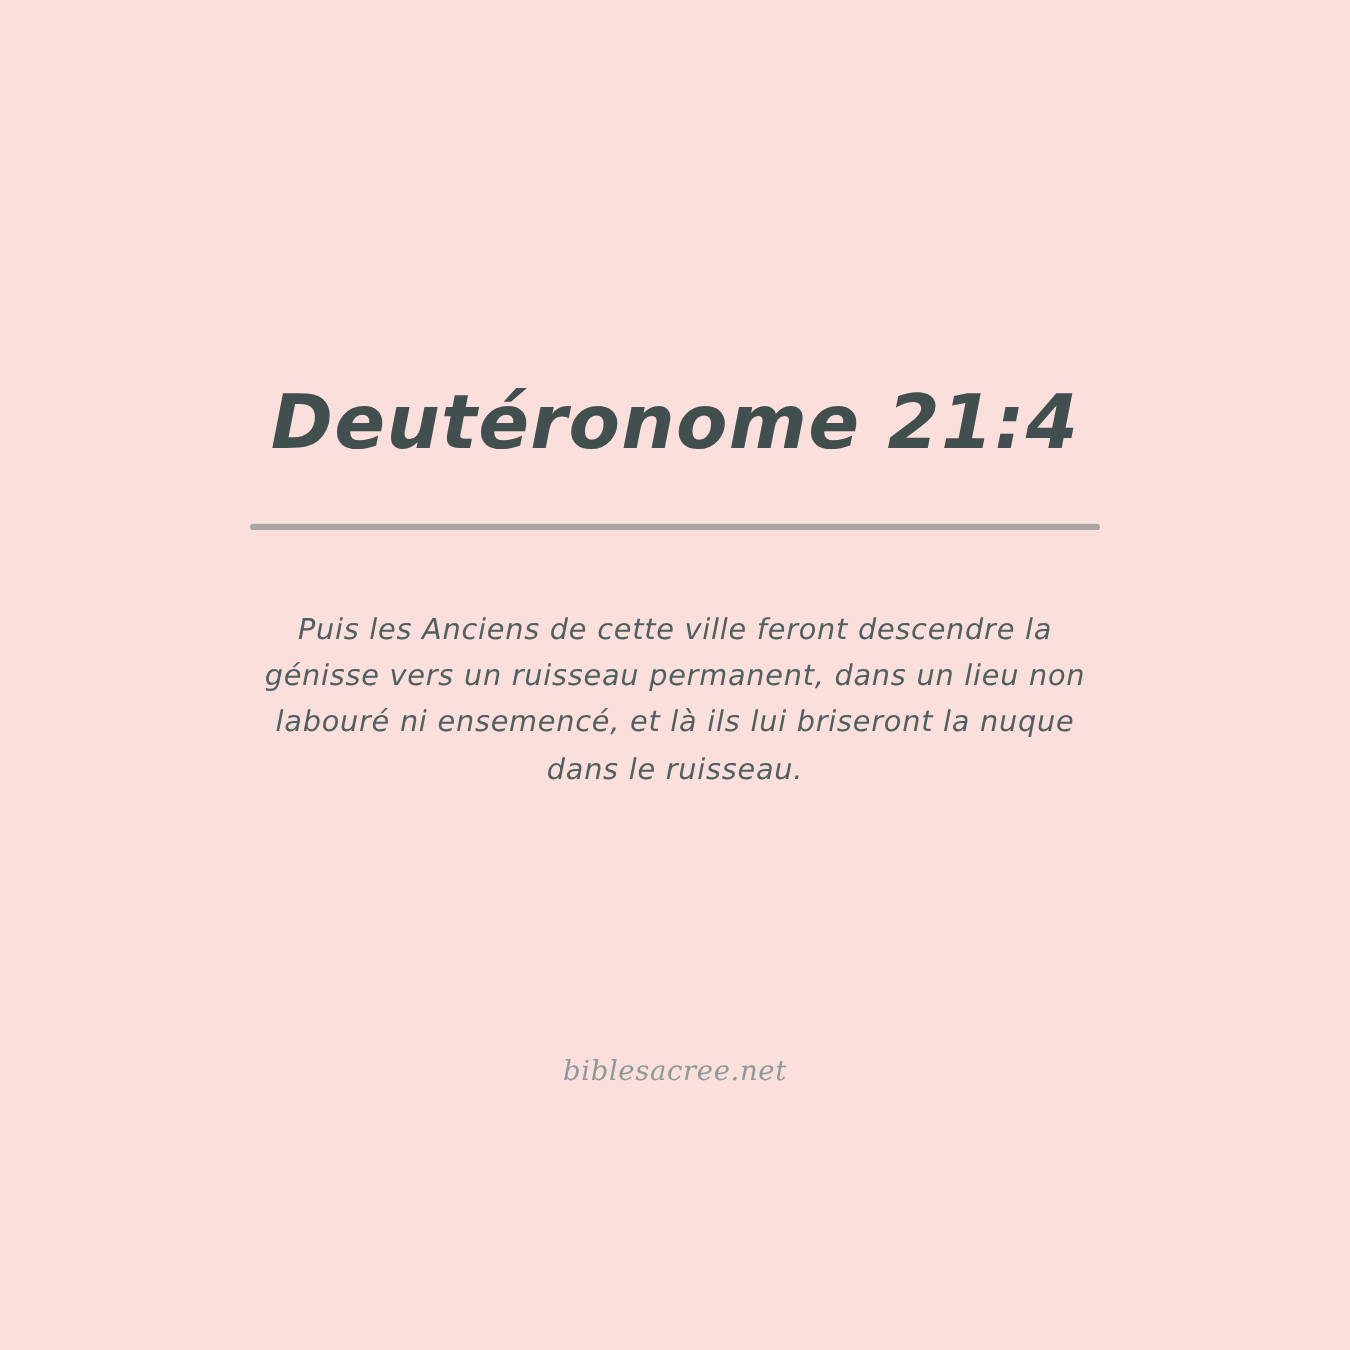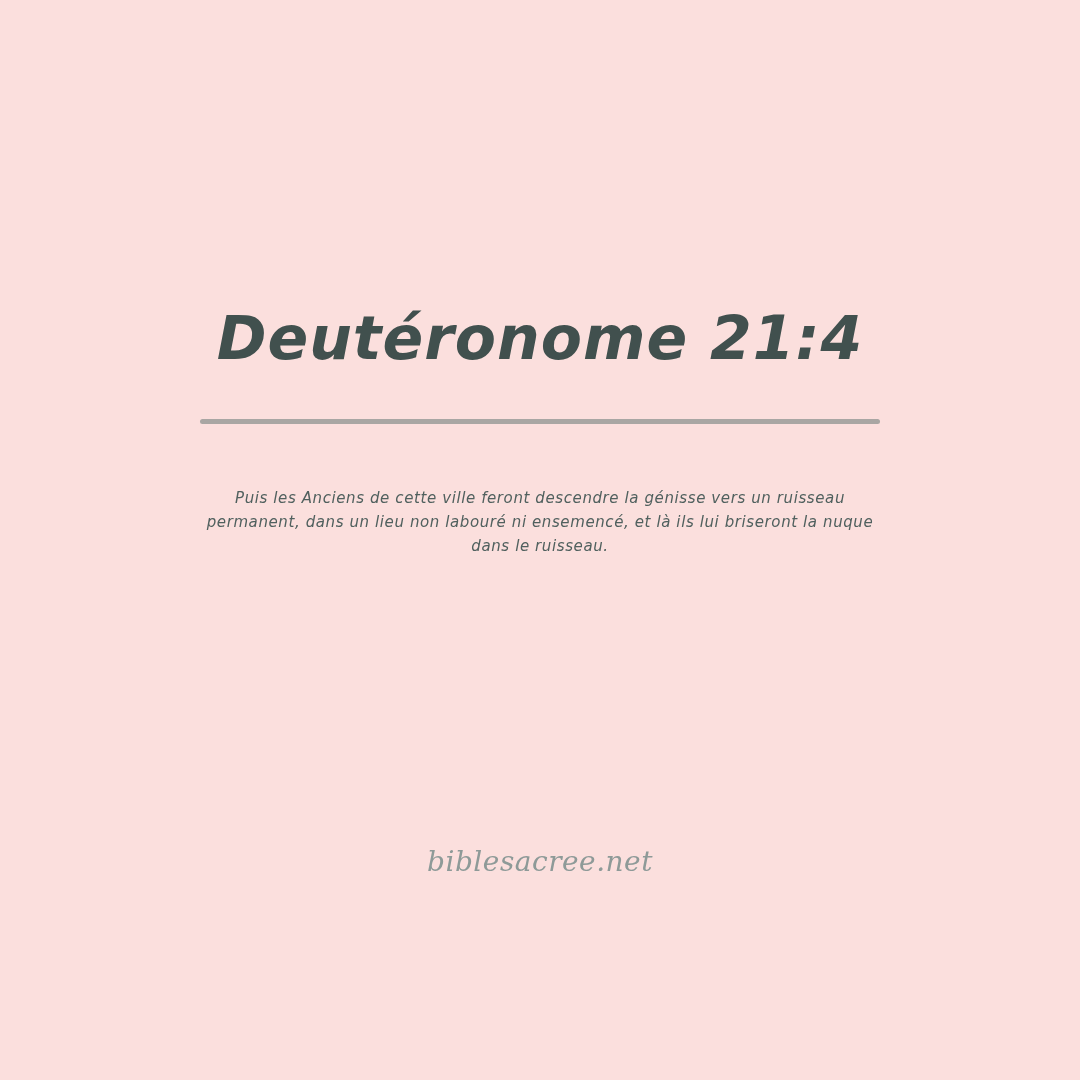--- a/index.html
+++ b/index.html
@@ -41,34 +41,34 @@
     background: #a9a6a3;
     border-radius: 3px;
   }
   .verse {
     margin-top: 62px;
     width: 690px;
     text-align: center;
     color: #50605e;
     font-family: "DejaVu Sans", sans-serif;
     font-style: italic;
-    font-size: 15px;
+    font-size: 23px;
     line-height: 1.62;
     letter-spacing: 0.6px;
   }
   .site {
     position: absolute;
     top: 845px;
     left: 0;
     width: 100%;
     text-align: center;
     color: #8e9a98;
     font-family: "DejaVu Serif", serif;
     font-style: italic;
-    font-size: 28px;
+    font-size: 22px;
     letter-spacing: 0.5px;
   }
 </style>
 </head>
 <body>
 
 <div class="card">
 
   <div class="reference">Deutéronome 21:4</div>
 

